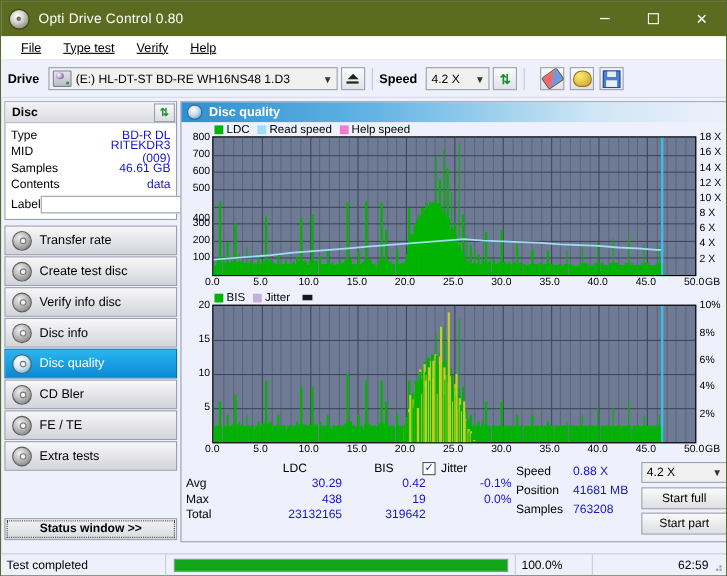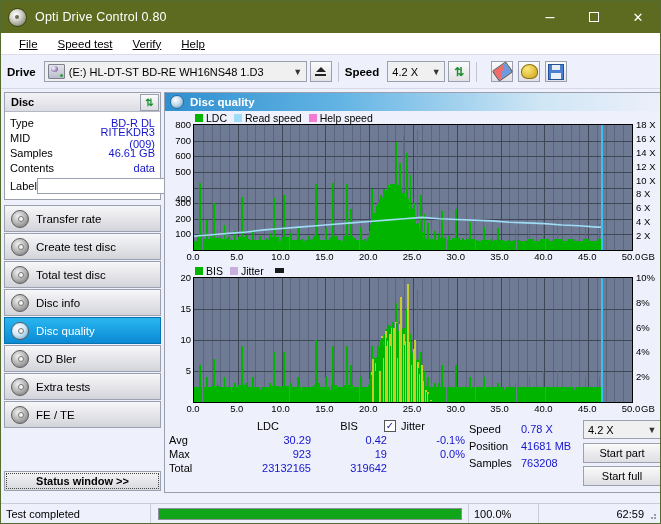--- a/index.html
+++ b/index.html
@@ -477,21 +477,21 @@
       <div class="win-btn min-b">–</div>
       <div class="win-btn">
           <div class="sq"></div>
         </div>
       <div class="win-btn">✕</div>
     </div>
   </div>
 
   <div class="menubar">
     <div class="menu-item"><u>File</u></div>
-    <div class="menu-item"><u>Speed test</u></div>
+    <div class="menu-item"><u>Type test</u></div>
     <div class="menu-item"><u>Verify</u></div>
     <div class="menu-item"><u>Help</u></div>
   </div>
 
   <div class="toolbar">
     <div class="tb-label">Drive</div>
     <div class="drive-combo">
       <div class="drive-ico"></div>
       <div class="combo-text">(E:)   HL-DT-ST BD-RE  WH16NS48 1.D3</div>
       <div class="combo-arrow">▼</div>
@@ -564,41 +564,41 @@
         <div class="nav-btn">
           <span class="nav-ico"></span>
           <span>Transfer rate</span>
         </div>
         <div class="nav-btn">
           <span class="nav-ico"></span>
           <span>Create test disc</span>
         </div>
         <div class="nav-btn">
           <span class="nav-ico"></span>
-          <span>Total test disc</span>
+          <span>Verify info disc</span>
         </div>
         <div class="nav-btn">
           <span class="nav-ico"></span>
           <span>Disc info</span>
         </div>
         <div class="nav-btn active">
           <span class="nav-ico"></span>
           <span>Disc quality</span>
         </div>
         <div class="nav-btn">
           <span class="nav-ico"></span>
           <span>CD Bler</span>
         </div>
         <div class="nav-btn">
           <span class="nav-ico"></span>
-          <span>Extra tests</span>
+          <span>FE / TE</span>
         </div>
         <div class="nav-btn">
           <span class="nav-ico"></span>
-          <span>FE / TE</span>
+          <span>Extra tests</span>
         </div>
       </div>
 
       <div class="sidebar-spacer"></div>
       <div class="status-win-btn">Status window &gt;&gt;</div>
     </div>
 
     <div class="main">
       <div class="main-head">
         <span class="hico"></span>
@@ -1809,21 +1809,21 @@
             <span class="st-c2">BIS</span>
           </div>
           <div class="st-row">
             <span class="st-k">Avg</span>
             <span class="st-c1">30.29</span>
             <span class="st-c2">0.42</span>
             <span class="st-c3">-0.1%</span>
           </div>
           <div class="st-row">
             <span class="st-k">Max</span>
-            <span class="st-c1">923</span>
+            <span class="st-c1">438</span>
             <span class="st-c2">19</span>
             <span class="st-c3">0.0%</span>
           </div>
           <div class="st-row">
             <span class="st-k">Total</span>
             <span class="st-c1">23132165</span>
             <span class="st-c2">319642</span>
           </div>
           <div class="jit-box">
             <span class="chk">✓</span>
@@ -1831,31 +1831,31 @@
           </div>
         </div>
 
         <div class="stats-right">
           <div class="sr-labels">
             <div class="sr-row">Speed</div>
             <div class="sr-row">Position</div>
             <div class="sr-row">Samples</div>
           </div>
           <div class="sr-vals">
-            <div class="sr-row">0.78 X</div>
+            <div class="sr-row">0.88 X</div>
             <div class="sr-row">41681 MB</div>
             <div class="sr-row">763208</div>
           </div>
           <div class="sr-ctrls">
             <div class="sp-combo">
               <span>4.2 X</span>
               <span class="combo-arrow">▼</span>
             </div>
+            <div class="act-btn">Start full</div>
             <div class="act-btn">Start part</div>
-            <div class="act-btn">Start full</div>
           </div>
         </div>
       </div>
     </div>
   </div>
 
   <div class="statusbar">
     <div class="sb-cell sb-msg">Test completed</div>
     <div class="sb-cell sb-prog">
       <div class="progbar">

